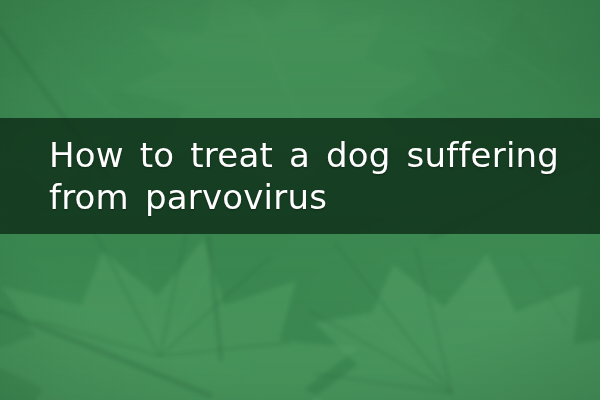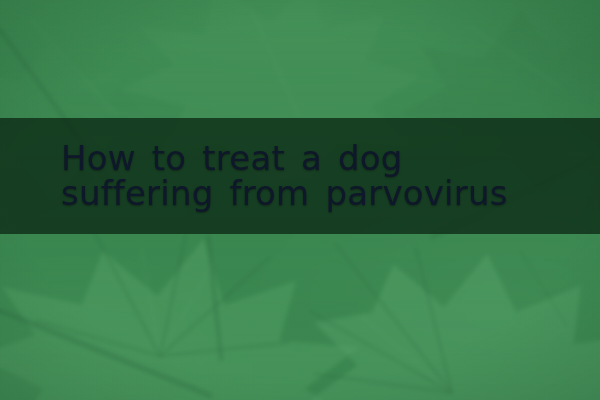--- a/index.html
+++ b/index.html
@@ -158,27 +158,27 @@
     left: 0;
     top: 118px;
     width: 600px;
     height: 116px;
     background: rgba(14, 44, 22, 0.80);
     display: flex;
     align-items: center;
   }
 
   .banner-title {
-    margin: 16px;
+    margin: 4px;
     padding: 0 14px 0 45px;
-    color: #0f172a;
+    color: #ffffff;
     font-family: "DejaVu Sans", sans-serif;
     font-size: 34px;
     font-weight: 400;
-    line-height: 35px;
+    line-height: 42px;
     letter-spacing: 0.2px;
     word-spacing: 5px;
     white-space: pre-wrap;
     overflow-wrap: anywhere;
     text-shadow: 0 1px 2px rgba(0, 0, 0, 0.35);
   }
 </style>
 </head>
 <body>
 

